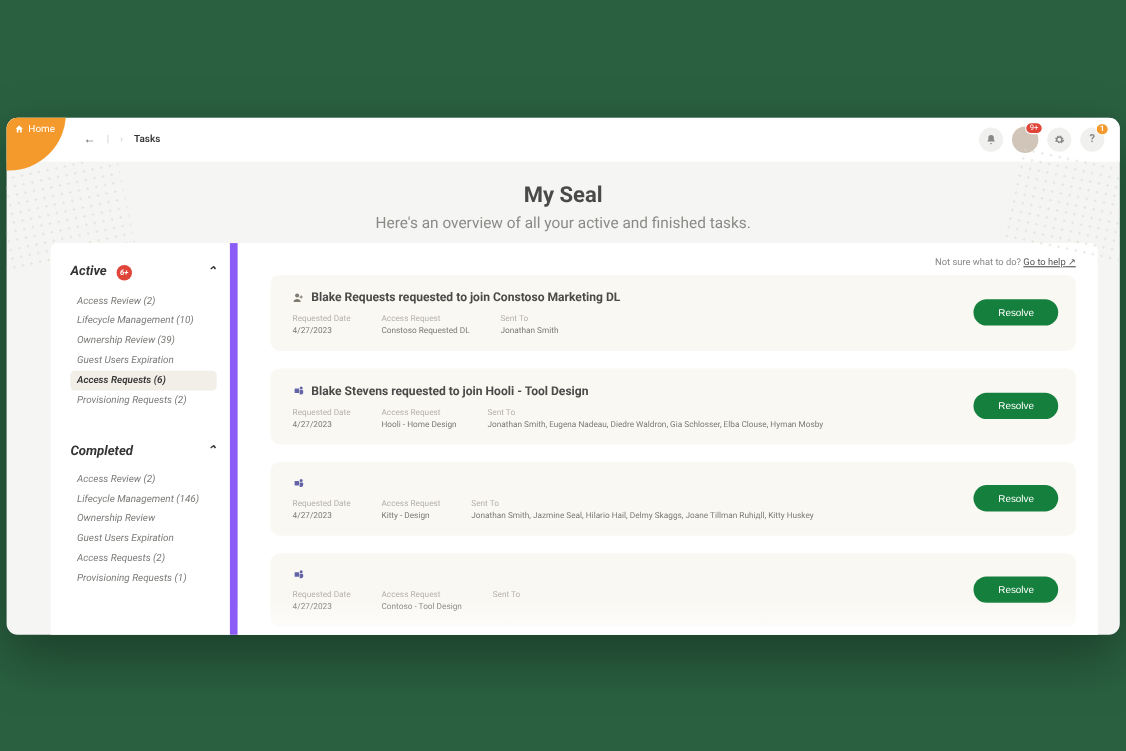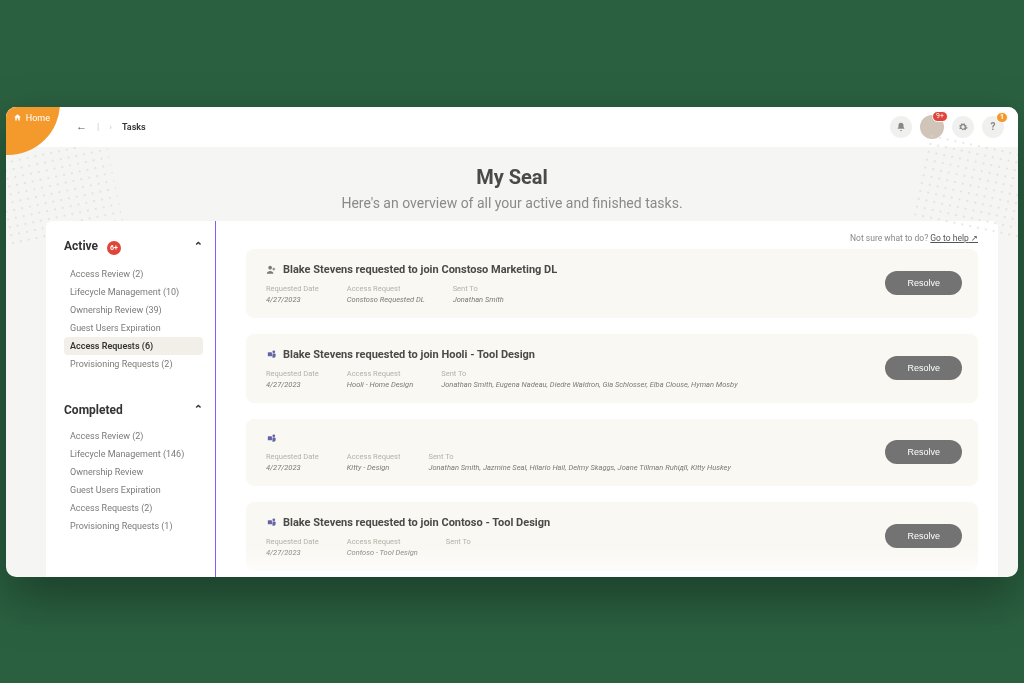--- a/index.html
+++ b/index.html
@@ -106,21 +106,22 @@
     display:flex;
     background:#fff;
     margin: 0 20px 0 40px;
     border-radius:6px;
     min-height: 340px;
     position:relative;
   }
   .sidebar {
     width: 170px;
     padding: 18px 12px 18px 18px;
-    border-right:1px solid #8b5cf6;
+    border-right:7px solid #8b5cf6;
+    font-style:italic;
   }
   .side-section {
     margin-bottom: 30px;
   }
   .side-head {
     display:flex; align-items:center; justify-content:space-between;
     font-size:12px; font-weight:700; color:#333;
     margin-bottom:10px;
   }
   .side-head .chev { font-size:11px; color:#333;}
@@ -164,25 +165,25 @@
   }
   .task-body { flex:1; min-width:0;}
   .task-title {
     font-size:11px; font-weight:700; color:#4a4a48;
     display:flex; align-items:center; gap:6px;
     margin-bottom:8px;
   }
   .task-title .ticon { width:11px; height:11px; color:#807a70; flex-shrink:0;}
   .meta-row { display:flex; gap:28px; font-size:7.5px;}
   .meta-col .mlabel { color:#b5b1a8; margin-bottom:2px;}
-  .meta-col .mval { color:#7a7a74;font-style:italic; }
+  .meta-col .mval { color:#7a7a74; }
   .meta-col.grow { flex:1; min-width:0;}
   .meta-col.grow .mval { white-space:nowrap; overflow:hidden; text-overflow:ellipsis;}
   .resolve-btn {
-    background:#737373; color:#fff;
+    background:#15803d; color:#fff;
     border:none; border-radius:16px;
     font-size:9px; padding:7px 22px;
     cursor:pointer;
   }
   .fade-bottom {
     position:absolute; left:0; right:0; bottom:0; height:40px;
     background:linear-gradient(to bottom, rgba(255,255,255,0), #fff);
     pointer-events:none;
   }
 </style>
@@ -273,21 +274,21 @@
         <a href="#"><span>Go to help</span> ↗</a>
       </div>
       <div id="task-list">
           <div class="task-card">
     <div class="task-body">
       <div class="task-title">
         <span class="ticon"><svg viewBox="0 0 24 24" fill="currentColor">
                     <circle cx="9" cy="8" r="4"></circle>
                     <path d="M2 20c0-3 4-5 7-5s7 2 7 5v1H2zM18 8v2h2v2h-2v2h-2v-2h-2v-2h2V8z"></path>
                   </svg></span>
-        <span>Blake Stevens requested to join Constoso Marketing DL</span>
+        <span>Blake Requests requested to join Constoso Marketing DL</span>
       </div>
       <div class="meta-row">
         <div class="meta-col">
           <div class="mlabel">Requested Date</div>
           <div class="mval">4/27/2023</div>
         </div>
         <div class="meta-col">
           <div class="mlabel">Access Request</div>
           <div class="mval">Constoso Requested DL</div>
         </div>
@@ -353,21 +354,20 @@
     <button class="resolve-btn">Resolve</button>
   </div>
           <div class="task-card">
     <div class="task-body">
       <div class="task-title">
         <span class="ticon"><svg viewBox="0 0 24 24" fill="#6264a7">
                     <rect x="4" y="7" width="9" height="9" rx="1"></rect>
                     <circle cx="17" cy="6" r="3"></circle>
                     <path d="M14 10h5a2 2 0 012 2v3a4 4 0 01-4 4h-3z"></path>
                   </svg></span>
-        <span>Blake Stevens requested to join Contoso - Tool Design</span>
       </div>
       <div class="meta-row">
         <div class="meta-col">
           <div class="mlabel">Requested Date</div>
           <div class="mval">4/27/2023</div>
         </div>
         <div class="meta-col">
           <div class="mlabel">Access Request</div>
           <div class="mval">Contoso - Tool Design</div>
         </div>

